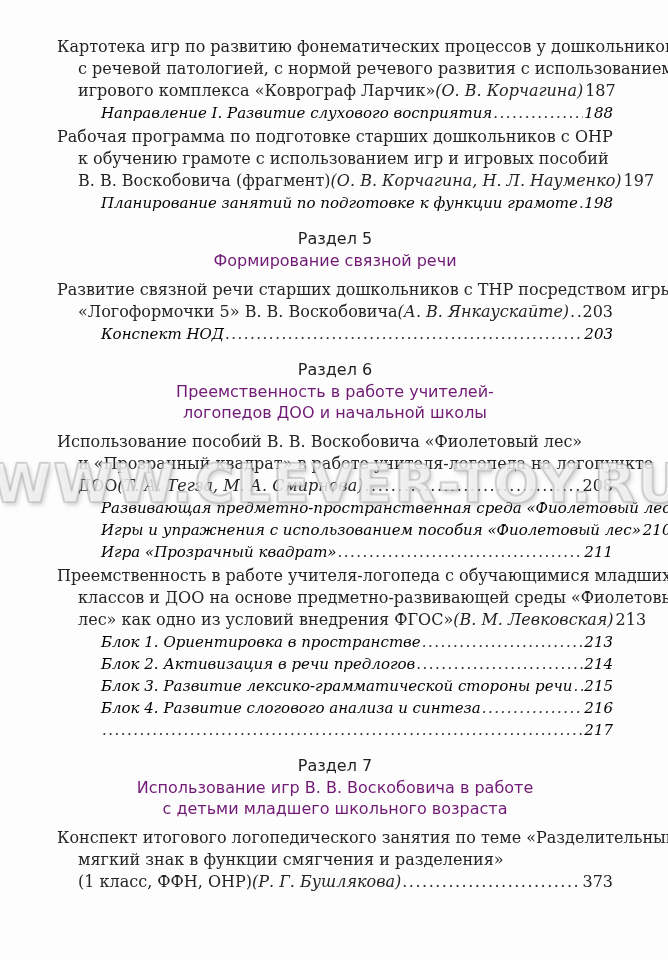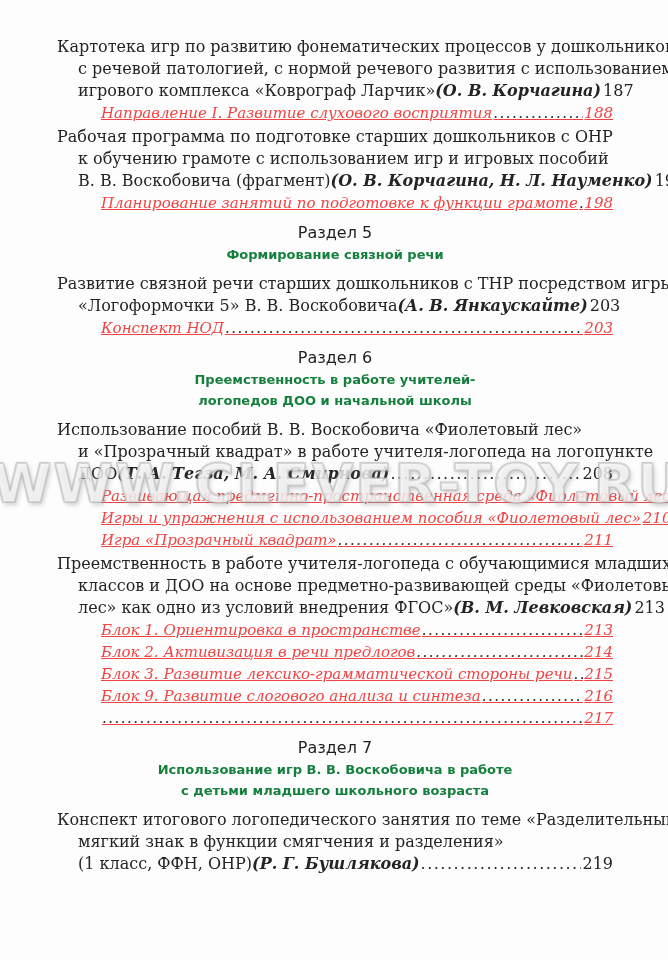--- a/index.html
+++ b/index.html
@@ -22,59 +22,58 @@
     width: 556px;
   }
   .line {
     display: flex;
     align-items: baseline;
     line-height: 22px;
     font-size: 16px;
     white-space: nowrap;
   }
   .line .txt { flex: 0 0 auto; }
-  .line .author { flex: 0 0 auto; font-style: italic; font-weight: bold; }
+  .line .author { flex: 0 0 auto; font-style: italic; }
   .line .dots {
     flex: 1 1 auto;
     min-width: 0;
     overflow: hidden;
     margin: 0 1px;
     letter-spacing: 1.5px;
     color: #2e2e2e;
   }
   .line .dots::after {
     content: "....................................................................................................................................................";
   }
   .line .pagenum { flex: 0 0 auto; text-align: left; }
   .indent-0 { padding-left: 0; }
   .indent-1 { padding-left: 21px; }
   .indent-2 { padding-left: 44px; }
   .block.main { margin-top: 2px; }
   .block.main .line { color: #242424; }
   .block.sub .line {
     font-style: italic;
     font-size: 15px;
-    color: #ef4444;
-    text-decoration: underline;
+    color: #000000;
   }
   .section {
-    margin: 8px 0 8px 0;
+    margin: 14px 0 8px 0;
     text-align: center;
     font-family: "DejaVu Sans", sans-serif;
   }
   .section .sec-label {
     font-size: 16px;
     line-height: 22px;
     color: #1f1f1f;
   }
   .section .sec-title {
-    font-size: 13px;
-    font-weight: bold;
+    font-size: 16px;
+    font-weight: normal;
     line-height: 21px;
-    color: #15803d;
+    color: #701a75;
   }
   .watermark {
     position: absolute;
     top: 449px;
     left: -8px;
     width: 684px;
     height: 74px;
     overflow: hidden;
     text-align: center;
     white-space: nowrap;
@@ -230,21 +229,21 @@
       </div>
       <div class="block sub">
         <div class="line indent-2">
           <span class="txt">Блок 3. Развитие лексико-грамматической стороны речи</span>
           <span class="dots"></span>
           <span class="pagenum">215</span>
         </div>
       </div>
       <div class="block sub">
         <div class="line indent-2">
-          <span class="txt">Блок 9. Развитие слогового анализа и синтеза</span>
+          <span class="txt">Блок 4. Развитие слогового анализа и синтеза</span>
           <span class="dots"></span>
           <span class="pagenum">216</span>
         </div>
       </div>
       <div class="block sub">
         <div class="line indent-2">
           <span class="dots"></span>
           <span class="pagenum">217</span>
         </div>
       </div>
@@ -257,18 +256,18 @@
         <div class="line indent-0">
           <span class="txt">Конспект итогового логопедического занятия по теме «Разделительный</span>
         </div>
         <div class="line indent-1">
           <span class="txt">мягкий знак в функции смягчения и разделения»</span>
         </div>
         <div class="line indent-1">
           <span class="txt">(1 класс, ФФН, ОНР) </span>
           <span class="author">(Р. Г. Бушлякова)</span>
           <span class="dots"></span>
-          <span class="pagenum">219</span>
+          <span class="pagenum">373</span>
         </div>
       </div>
     </div>
   <div class="watermark">WWW.CLEVER-TOY.RU</div>
 </div>
 
 </body></html>

